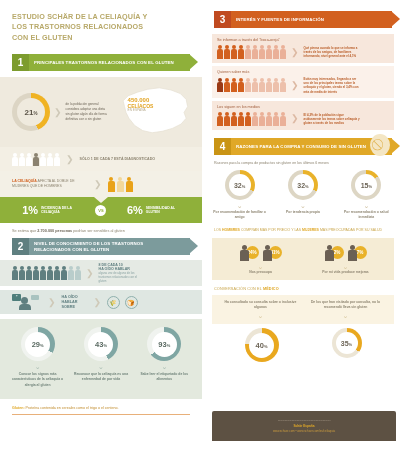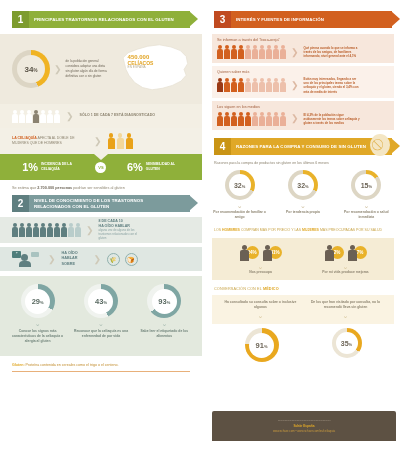--- a/index.html
+++ b/index.html
@@ -85,37 +85,38 @@
   .lbl-cap { font-size:3.4px; line-height:1.5; font-weight:bold; }
   .ct { text-align:center; }
 </style>
 </head>
 <body>
 
 <div id="page">
 
   <div class="col col-left">
 
+    <div class="title-main">ESTUDIO SCHÄR DE LA CELIAQUÍA Y LOS TRASTORNOS RELACIONADOS CON EL GLUTEN</div>
 
 
     <div style="height:11px"></div>
     <div class="sec green">
       <div class="num">1</div>
       <div class="lbl">PRINCIPALES TRASTORNOS RELACIONADOS CON EL GLUTEN</div>
     </div>
 
     <div class="l-hero" style="margin:6px 0 0 0; padding:7px 12px 9px 12px; position:relative; height:70px;">
 
       <div style="display:flex; align-items:center; gap:4px;">
 
         <div class="donut" style="width:38px;height:38px;background:#efeade;
                     background-image:conic-gradient(#f0b323 0deg 158deg,#dcd5c4 158deg 360deg);
                     flex:0 0 auto;">
           <div style="position:absolute;width:28px;height:28px;border-radius:50%;background:#efeade;"></div>
-          <div class="val" style="font-size:8px;color:#5a5347;"><span>34</span><span style="font-size:4.5px">%</span></div>
+          <div class="val" style="font-size:8px;color:#5a5347;"><span>21</span><span style="font-size:4.5px">%</span></div>
         </div>
 
         <div class="chev">❯</div>
 
         <div class="tiny2" style="width:44px;color:#6d6557;">de la población general considera adoptar una dieta sin gluten algún día de forma definitiva con o sin gluten</div>
 
         <div style="position:relative;flex:1;height:56px;">
           <svg viewBox="0 0 100 80" width="82" height="58" style="position:absolute;right:-6px;top:-2px;">
             <path d="M8,34 L6,26 L13,19 L26,14 L40,10 L56,8 L72,11 L85,16 L93,24 L95,34
                      L90,42 L93,50 L86,58 L74,64 L60,68 L46,70 L33,67 L22,60 L14,50 L10,42 Z" fill="#ffffff" stroke="#e6e0d2" stroke-width="1"></path>
@@ -618,21 +619,21 @@
       <div style="width:80px" class="ct">
         <div class="lbl-cap" style="color:#8d8470">De los que han visitado por consulta, no lo recomendó lleva sin gluten</div>
         <div class="vchev" style="color:#d8c79f;margin-top:2px">⌄</div>
       </div>
     </div>
 
     <div style="display:flex;justify-content:space-around;padding:4px 16px 0 16px">
       <div class="donut" style="width:34px;height:34px;
            background-image:conic-gradient(#e9a81f 0deg 274deg,#ece5d5 274deg 360deg);">
         <div style="position:absolute;width:25px;height:25px;border-radius:50%;background:#ffffff;"></div>
-        <div class="val" style="font-size:7.5px;color:#6d6557"><span>91</span><span style="font-size:4px">%</span></div>
+        <div class="val" style="font-size:7.5px;color:#6d6557"><span>40</span><span style="font-size:4px">%</span></div>
       </div>
       <div class="donut" style="width:30px;height:30px;
            background-image:conic-gradient(#e9a81f 0deg 126deg,#ece5d5 126deg 360deg);">
         <div style="position:absolute;width:22px;height:22px;border-radius:50%;background:#ffffff;"></div>
         <div class="val" style="font-size:7px;color:#6d6557"><span>35</span><span style="font-size:4px">%</span></div>
       </div>
     </div>
 
     <div class="footer-dark" style="position:absolute;left:10px;right:8px;bottom:8px;height:30px;
                 border-radius:2px 2px 0 0;padding-top:7px;overflow:hidden">

